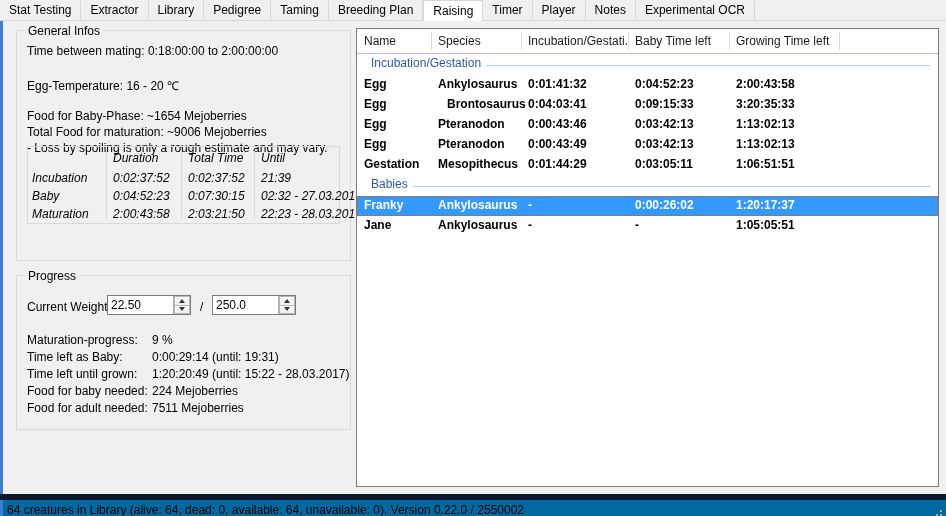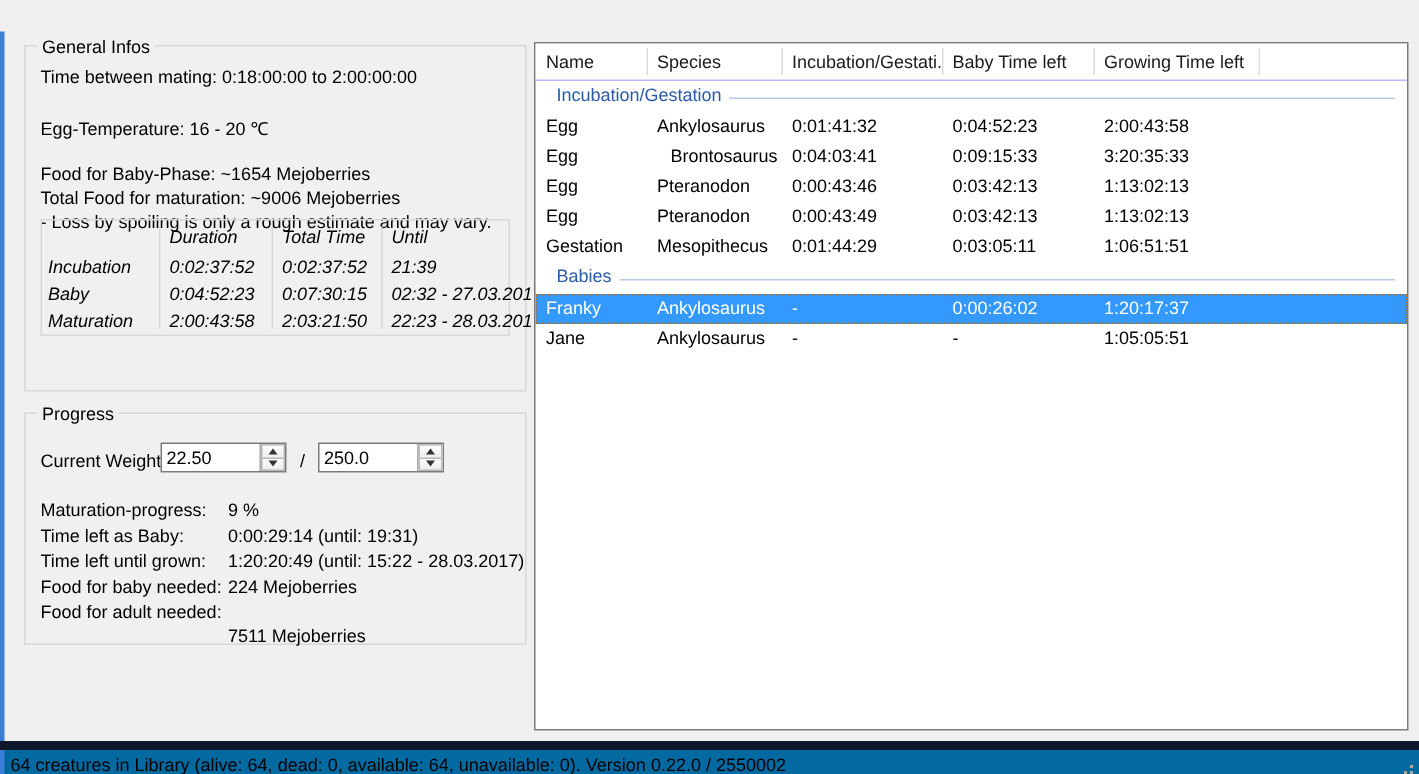--- a/index.html
+++ b/index.html
@@ -253,20 +253,21 @@
     left: 14px;
     right: 8px;
     top: 11px;
     height: 1px;
     background: #b9cbe4;
   }
 
   .row {
     position: relative;
     height: 20px;
+    font-weight: bold;
   }
   .row.sel { background: #3399ff; color: #ffffff; }
   .row.sel .c { color: #ffffff; }
   .row.sel .focusring {
     position: absolute;
     left: 0; top: 0; right: 0; bottom: 0;
     border: 1px dotted #b06a20;
     pointer-events: none;
     box-sizing: border-box;
   }
@@ -315,20 +316,34 @@
     width: 2px; height: 2px;
     background: #a8a8a8;
     display: block;
   }
 </style>
 </head>
 <body>
 
 <div id="app">
 
+  <div class="tabbar" id="tabbar">
+      <div class="tab first">Stat Testing</div>
+      <div class="tab">Extractor</div>
+      <div class="tab">Library</div>
+      <div class="tab">Pedigree</div>
+      <div class="tab">Taming</div>
+      <div class="tab">Breeding Plan</div>
+      <div class="tab active">Raising</div>
+      <div class="tab">Timer</div>
+      <div class="tab">Player</div>
+      <div class="tab">Notes</div>
+      <div class="tab">Experimental OCR</div>
+      <div class="tabfill"></div>
+    </div>
 
   <div class="content">
     <div class="blueline"></div>
 
     <div class="groupbox" id="gb-general">
       <span class="gb-title">General Infos</span>
 
       <span class="gi-line" style="top:13px">Time between mating: 0:18:00:00 to 2:00:00:00</span>
       <span class="gi-line" style="top:46px">Egg-Temperature: 16 - 20 ℃</span>
       <span class="gi-line" style="top:78px">Food for Baby-Phase: ~1654 Mejoberries</span>
@@ -391,21 +406,21 @@
       <div id="pr-stats">
           <span class="pr-label" style="left: 10px; top: 57px;">Maturation-progress:</span>
           <span class="pr-label" style="left: 135px; top: 57px;">9 %</span>
           <span class="pr-label" style="left: 10px; top: 74px;">Time left as Baby:</span>
           <span class="pr-label" style="left: 135px; top: 74px;">0:00:29:14 (until: 19:31)</span>
           <span class="pr-label" style="left: 10px; top: 91px;">Time left until grown:</span>
           <span class="pr-label" style="left: 135px; top: 91px;">1:20:20:49 (until: 15:22 - 28.03.2017)</span>
           <span class="pr-label" style="left: 10px; top: 108px;">Food for baby needed:</span>
           <span class="pr-label" style="left: 135px; top: 108px;">224 Mejoberries</span>
           <span class="pr-label" style="left: 10px; top: 125px;">Food for adult needed:</span>
-          <span class="pr-label" style="left: 135px; top: 125px; margin-top: 16px;">7511 Mejoberries</span>
+          <span class="pr-label" style="left: 135px; top: 125px;">7511 Mejoberries</span>
         </div>
     </div>
 
     <div id="listview">
       <div class="lv-header" id="lv-header">
           <div class="hcell" style="left: 0px; width: 74px;">Name</div>
           <div class="hcell" style="left: 74px; width: 90px;">Species</div>
           <div class="hsep" style="left: 74px;"></div>
           <div class="hcell" style="left: 164px; width: 107px;">Incubation/Gestati...</div>
           <div class="hsep" style="left: 164px;"></div>

